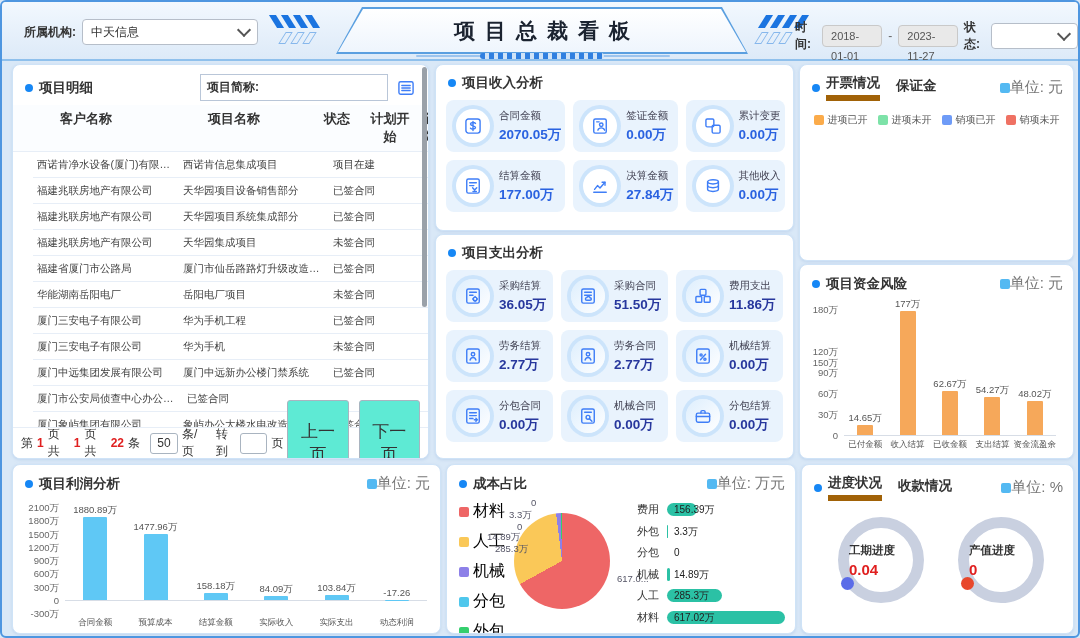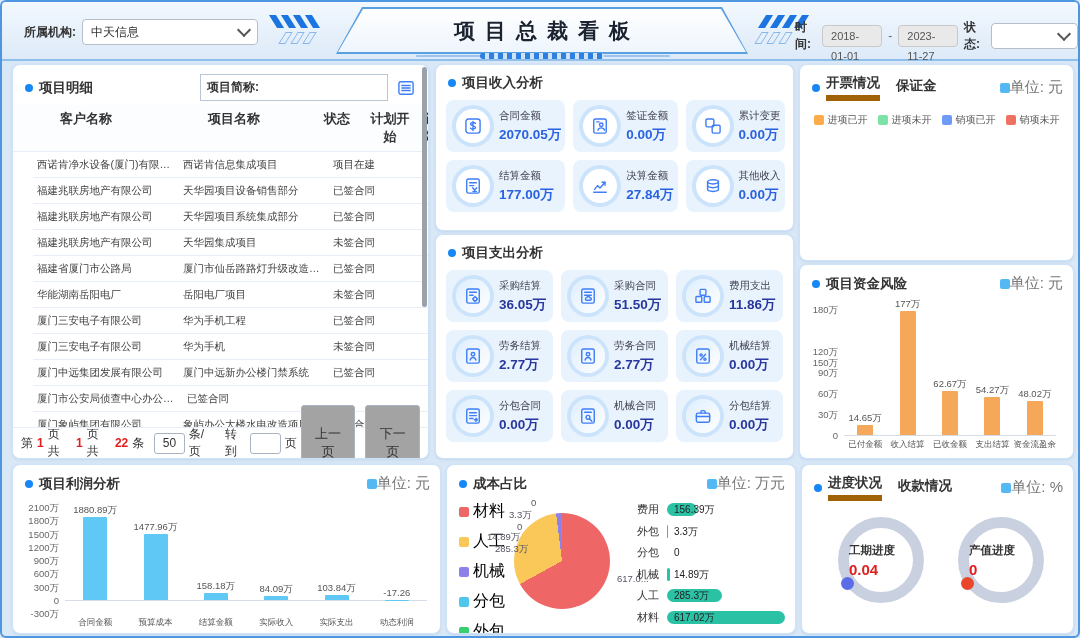--- a/index.html
+++ b/index.html
@@ -48,21 +48,21 @@
   .thead>div{padding:5px 4px;text-align:center;}
   .trow>div{padding:6px 4px 5px;white-space:nowrap;overflow:hidden;text-overflow:ellipsis;}
   .cw0{width:138px;flex:0 0 auto;}.cw1{width:142px;flex:0 0 auto;}.cw2{width:48px;flex:0 0 auto;}
   .cw3{width:42px;flex:0 0 auto;}.cw4{width:38px;flex:0 0 auto;}
   .tbody{height:303px;overflow:hidden;position:relative;padding-left:20px;}
   .scrollthumb{position:absolute;right:1px;top:2px;width:5px;height:240px;background:#9aa1a9;border-radius:3px;}
   .pager{position:absolute;left:0;right:0;bottom:0;height:30px;display:flex;align-items:center;gap:4px;
          padding:0 8px;font-size:12px;color:#333;border-top:1px solid #e7eef7;background:#fff;}
   .rednum{color:#e02020;font-weight:bold;}
   .pgbox{border:1px solid #a9b4c0;border-radius:3px;width:32px;height:19px;line-height:19px;text-align:center;font-size:12px;background:#fff;}
-  .pgbtn{margin-left:6px;border:1px solid #a9b4c0;border-radius:3px;background:#a3a3a3;font-size:13px;
+  .pgbtn{margin-left:6px;border:1px solid #a9b4c0;border-radius:3px;background:#5eead4;font-size:17px;
          padding:19px 9px;color:#333;cursor:pointer;}
   
   .cards{display:grid;grid-template-columns:repeat(3,1fr);gap:8px;padding:4px 10px 10px;}
   .card{background:#e9f3fd;border-radius:8px;display:flex;align-items:center;gap:9px;padding:6px 4px 6px 10px;height:52px;box-sizing:border-box;}
   .cicon{width:34px;height:34px;border-radius:50%;background:#fff;display:flex;align-items:center;justify-content:center;
          box-shadow:0 0 0 4px rgba(185,218,250,.6);flex:0 0 auto;}
   .ctxt{display:flex;flex-direction:column;gap:3px;min-width:0;}
   .clabel{font-size:10.5px;color:#445;white-space:nowrap;}
   .cvalue{font-size:13.5px;font-weight:bold;color:#2a62e0;white-space:nowrap;}
   .exp .cvalue{color:#27379d;}

